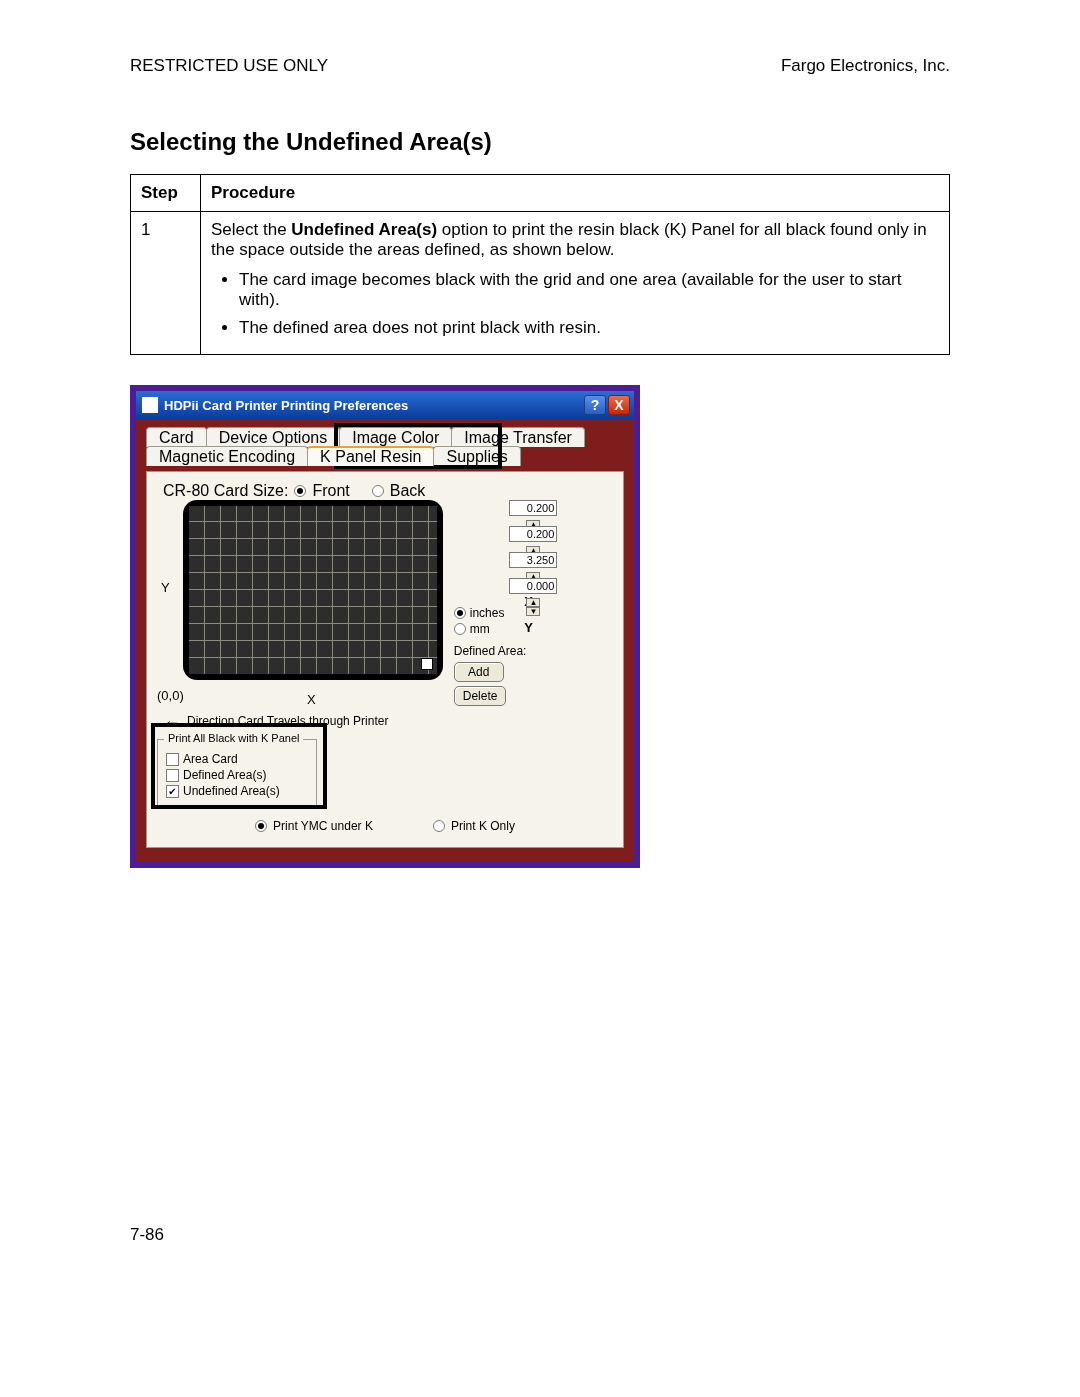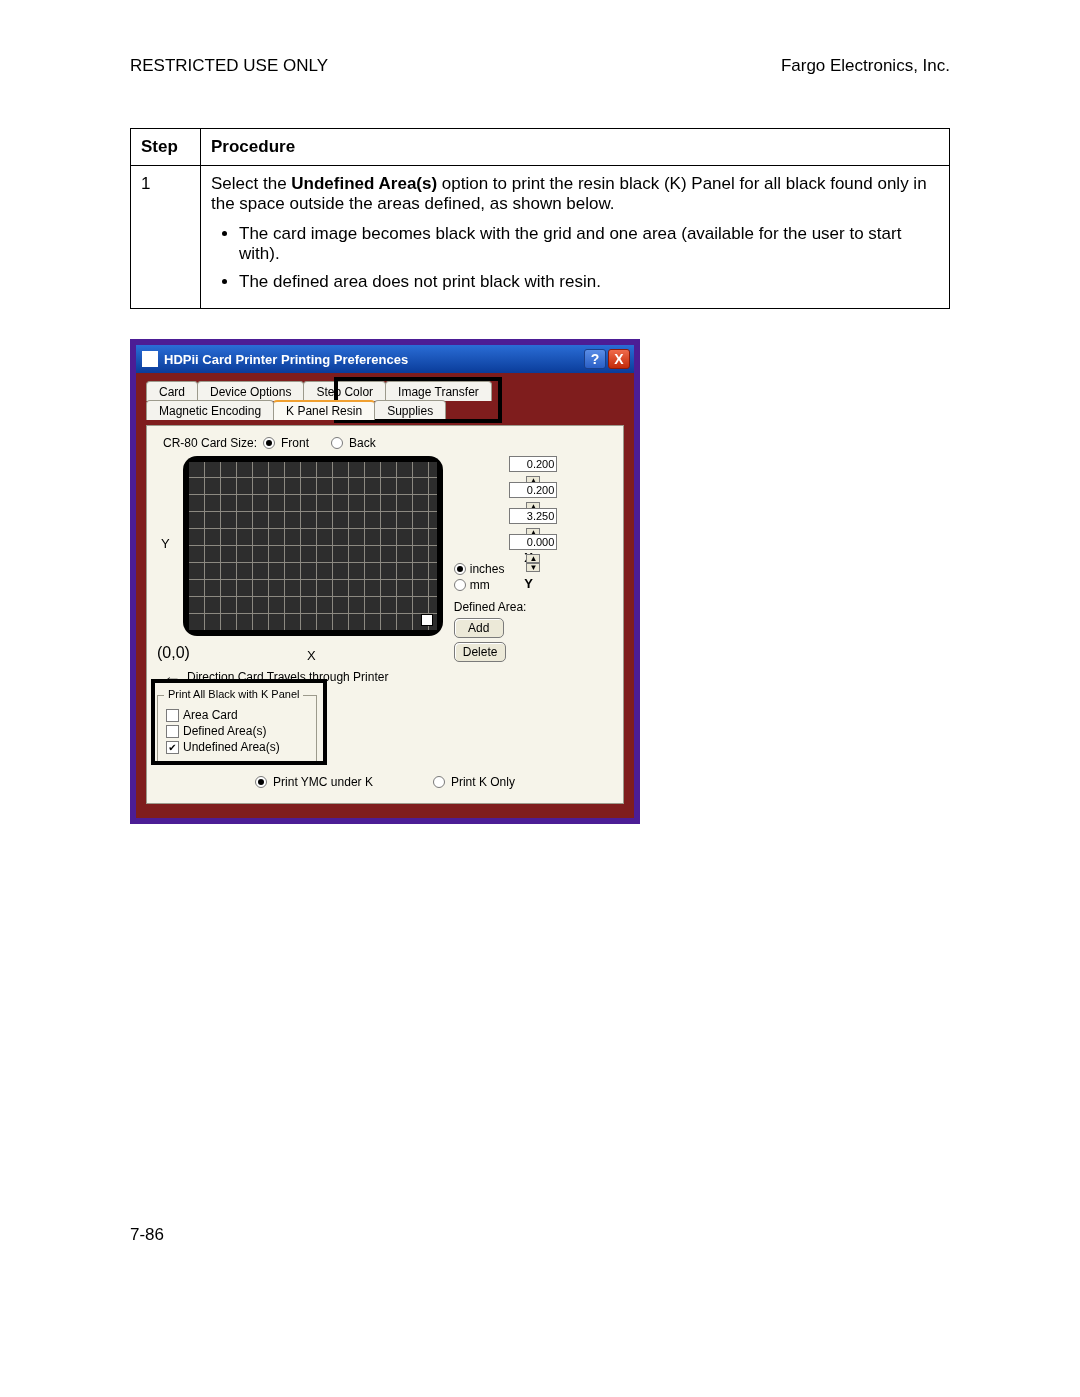--- a/index.html
+++ b/index.html
@@ -101,21 +101,21 @@
     display: flex;
     gap: 0;
     margin-bottom: -1px;
   }
   .tab {
     background: #f4f3ee;
     border: 1px solid #9c9a8c;
     border-bottom: none;
     border-radius: 4px 4px 0 0;
     padding: 2px 12px;
-    font-size: 12px;
+    font-size: 16px;
     height: 20px;
     display: inline-flex; align-items: center;
     margin-right: -1px;
     cursor: default;
   }
   .tab.active {
     background: #fbfaf4;
     border-top: 2px solid #f0a030;
     position: relative;
     z-index: 2;
@@ -125,21 +125,21 @@
     background: #f6f4ea;
     padding: 10px 10px 14px 10px;
   }
   .highlight-box {
     position: absolute;
     border: 4px solid #000;
     pointer-events: none;
   }
 
   .row { display: flex; align-items: center; gap: 6px; }
-  .card-size-row { font-size: 12px; margin-bottom: 6px; padding-left: 6px; }
+  .card-size-row { font-size: 16px; padding-left: 6px; }
 
   .main-area { display: flex; gap: 8px; }
   .card-col { position: relative; width: 290px; }
   .card-black {
     width: 260px; height: 180px;
     background: #000;
     border-radius: 14px;
     position: relative;
     margin-left: 26px;
   }
@@ -157,21 +157,21 @@
       repeating-linear-gradient(0deg, transparent 0 16px, #c8c4b8 16px 17px),
       repeating-linear-gradient(90deg, transparent 0 15px, #c8c4b8 15px 16px);
     opacity:0.7;
   }
   .defined-marker {
     position:absolute; right:10px; bottom:10px;
     width:12px; height:12px; background:#fff; border:1px solid #000;
   }
   .ylab { position:absolute; left:4px; top:80px; font-size:13px; }
   .xlab { position:absolute; left:150px; top:192px; font-size:13px; }
-  .origin { position:absolute; left:0; top:188px; font-size:16px; }
+  .origin { position:absolute; left:0; top:188px; font-size:13px; }
 
   .dir-row { display:flex; align-items:center; gap:6px; margin-top:30px; margin-left:6px; font-size:12px;}
   .arrow-left { font-size:18px; font-weight:bold; }
 
   .ctrl-col { width: 160px; font-size:12px; }
   .spin-row { display:flex; align-items:center; gap:4px; margin-bottom:4px; height:22px;flex-direction:column;}
   .spin-row input.num {
     width:48px; height:18px; font-size:11px; text-align:right; padding-right:2px;
     border:1px solid #7a7a7a; background:#fff;
   }
@@ -217,20 +217,21 @@
 </style>
 </head>
 <body>
 
 <div class="page">
   <div class="doc-header">
     <span>RESTRICTED USE ONLY</span>
     <span>Fargo Electronics, Inc.</span>
   </div>
 
+  <div class="doc-title">Selecting the Undefined Area(s)</div>
 
   <table class="steps">
     <thead>
       <tr>
         <th>Step</th>
         <th>Procedure</th>
       </tr>
     </thead>
     <tbody>
       <tr>
@@ -254,21 +255,21 @@
         <span class="spacer"></span>
         <span class="winbtn help">?</span>
         <span class="winbtn close">X</span>
       </div>
 
       <div class="dlg-body">
         <div class="tab-rows" style="position:relative;">
           <div class="tab-row">
             <span class="tab">Card</span>
             <span class="tab">Device Options</span>
-            <span class="tab">Step Color</span>
+            <span class="tab">Image Color</span>
             <span class="tab">Image Transfer</span>
           </div>
           <div class="tab-row">
             <span class="tab">Magnetic Encoding</span>
             <span class="tab active">K Panel Resin</span>
             <span class="tab">Supplies</span>
           </div>
 
           <div class="highlight-box" style="left:188px; top:-4px; width:168px; height:46px;"></div>
         </div>

